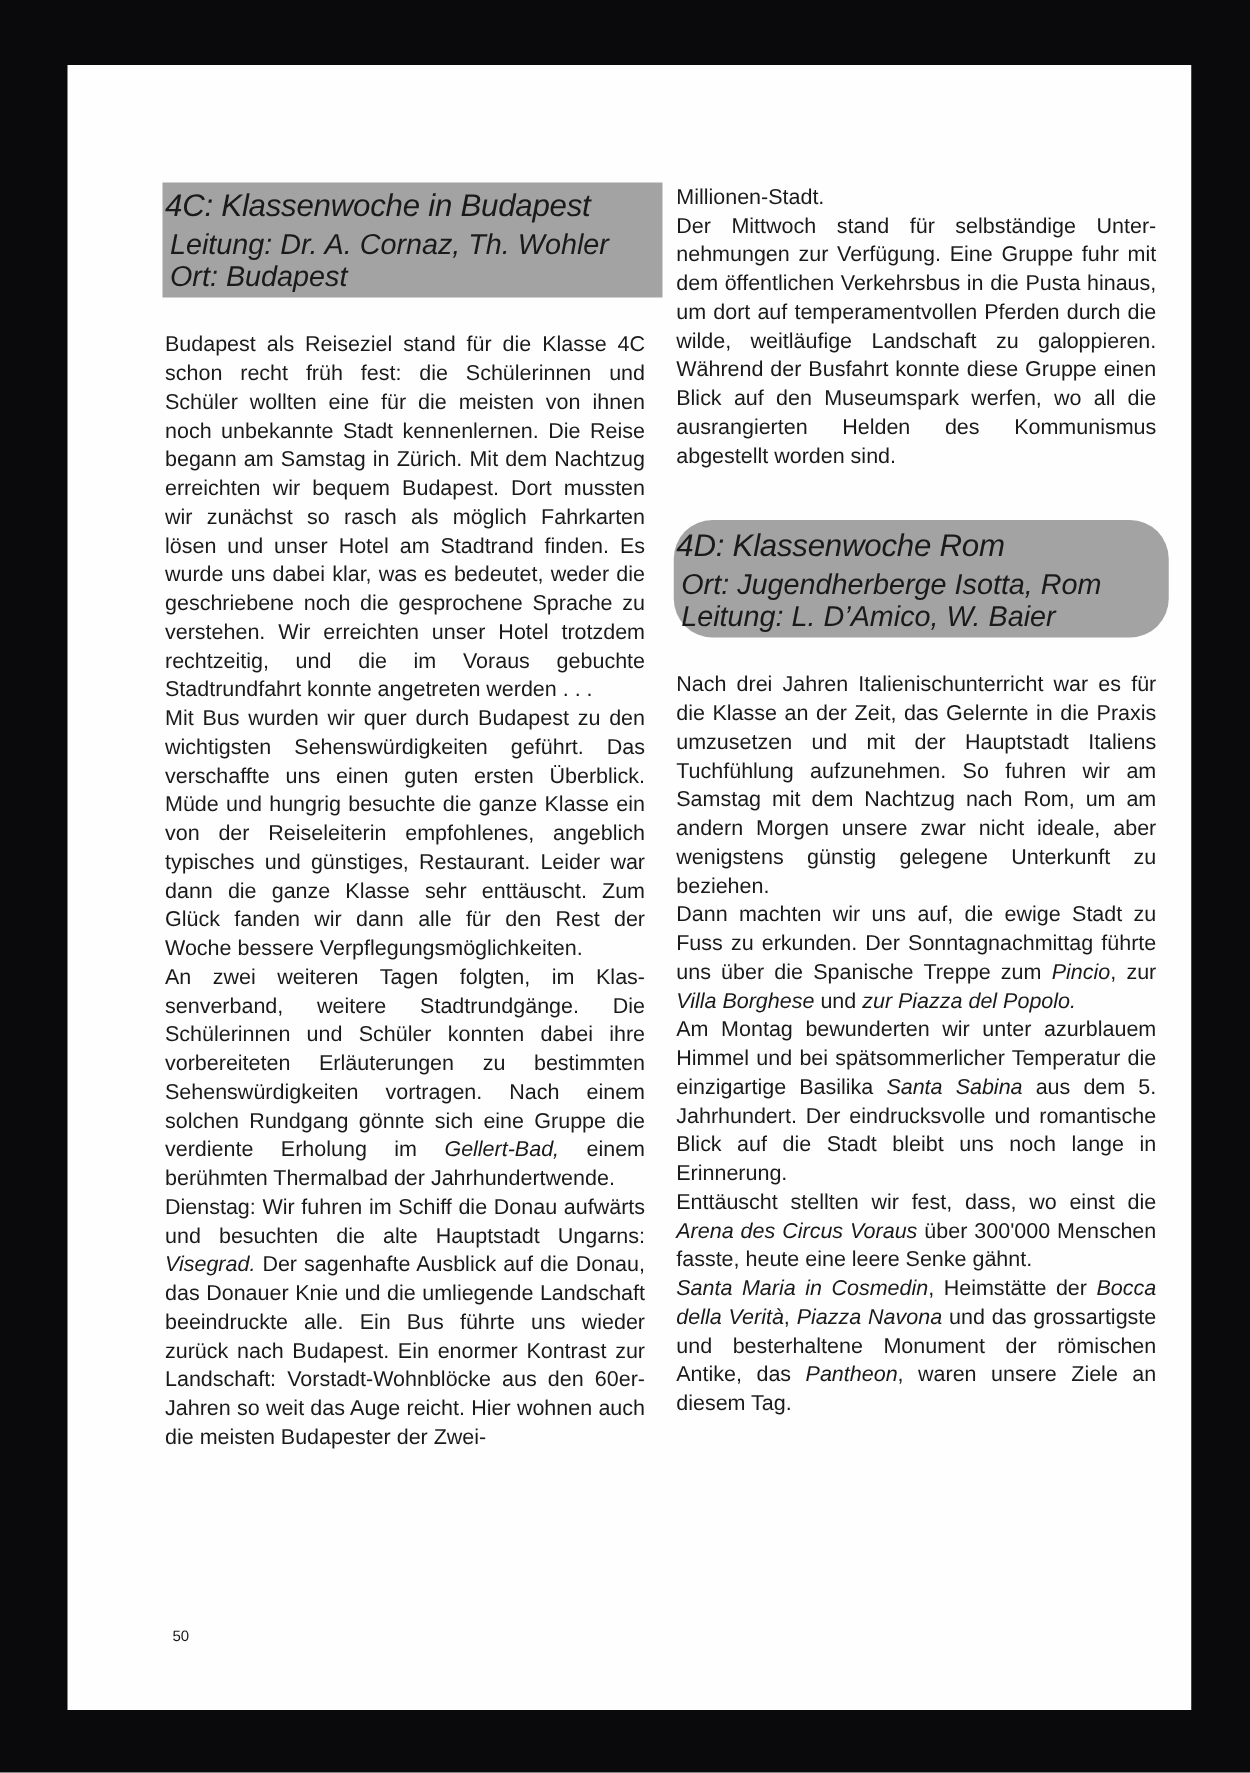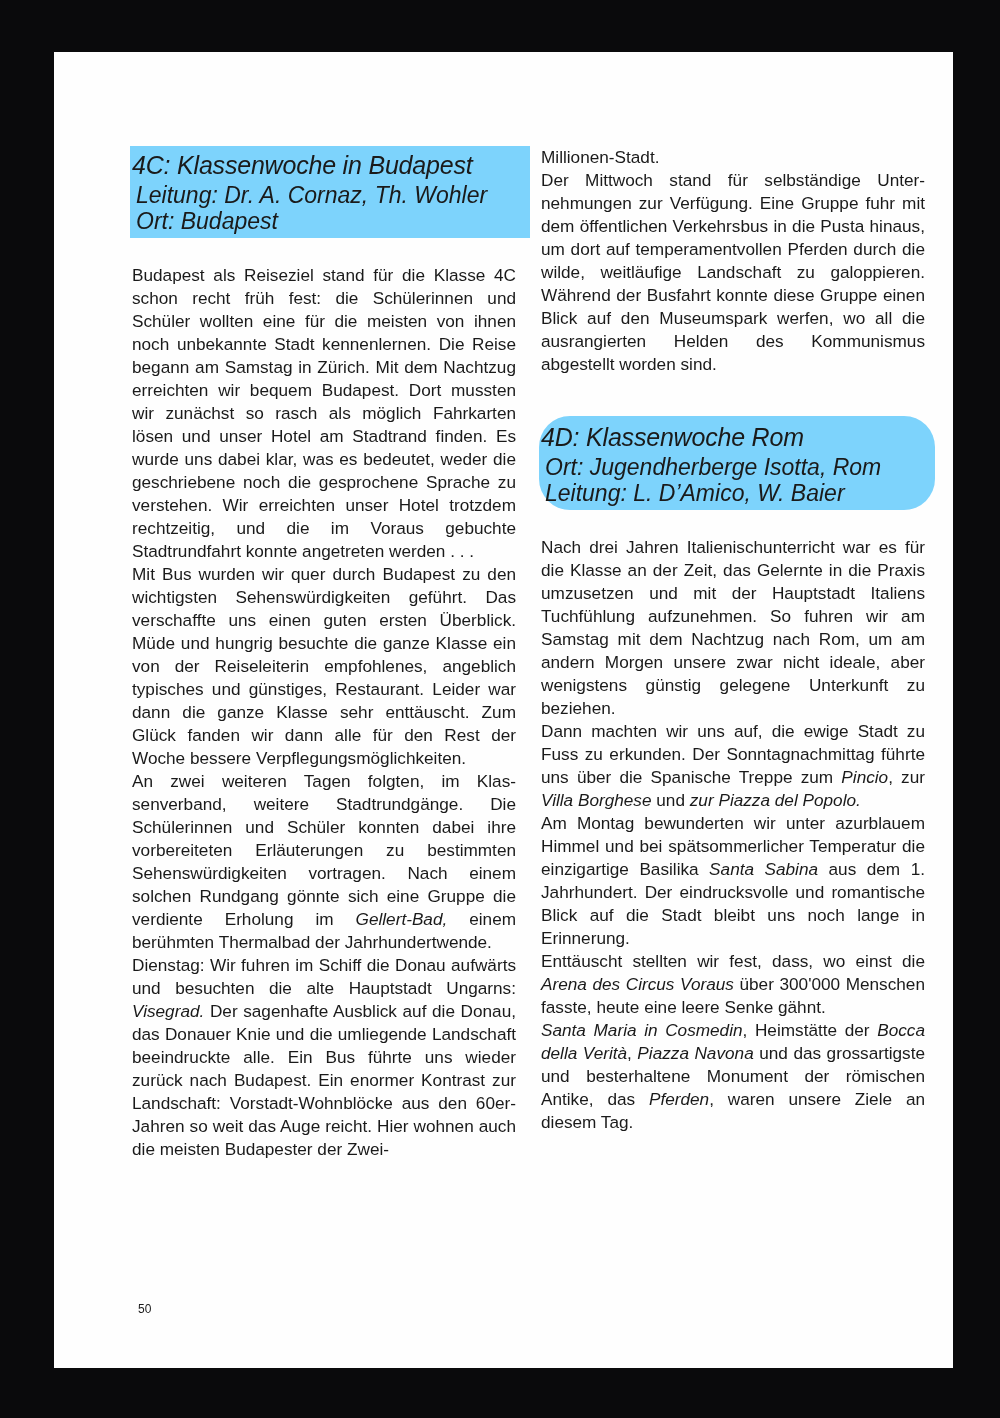--- a/index.html
+++ b/index.html
@@ -2,21 +2,21 @@
 <html><head>
 <meta charset="utf-8">
 <style>
   html, body { margin:0; padding:0; }
   body { width:1000px; height:1418px; background:#0a0a0c; position:relative; overflow:hidden;
          font-family:"Liberation Sans", sans-serif; color:#1a1a1a; }
   .page { position:absolute; left:54px; top:52px; width:899px; height:1316px; background:#fefefe; }
   .col { position:absolute; width:384px; font-size:17.2px; line-height:23px; text-align:justify; }
   .col-left { left:78px; top:94px; }
   .col-right { left:487px; top:94px; }
-  .header-box { background:#7dd3fc; margin-left:-2px; padding:0 0 2px 2px; }
+  .header-box { background:#a3a3a3; margin-left:-2px; padding:0 0 2px 2px; }
   .title { font-style:italic; font-size:25px; line-height:30px; margin:0; font-weight:normal; letter-spacing:-0.2px; }
   .meta { font-style:italic; font-size:23px; line-height:22px; margin:4px; }
   .col-left .header-box { padding-top:4px; margin-right:-14px; }
   .col-right .header-box { margin-right:-10px; padding-top:6px;border-radius:31px; }
   p { margin:0; }
   .gap-after-header { height:26px; }
   .section-gap { height:40px; }
   em { font-style:italic; }
   .page-number { position:absolute; left:84px; top:1250px; font-size:12px; }
 </style>
@@ -43,19 +43,19 @@
     <p>Der Mittwoch stand für selbständige Unter­nehmungen zur Verfügung. Eine Gruppe fuhr mit dem öffentlichen Verkehrsbus in die Pusta hinaus, um dort auf temperamentvol­len Pferden durch die wilde, weitläufige Landschaft zu galoppieren. Während der Busfahrt konnte diese Gruppe einen Blick auf den Museumspark werfen, wo all die ausrangierten Helden des Kommunismus abgestellt worden sind.</p>
     <div class="section-gap"></div>
     <div class="header-box">
       <h1 class="title">4D: Klassenwoche Rom</h1>
       <p class="meta">Ort: Jugendherberge Isotta, Rom</p>
       <p class="meta">Leitung: L. D’Amico, W. Baier</p>
     </div>
     <div class="gap-after-header"></div>
     <p>Nach drei Jahren Italienischunterricht war es für die Klasse an der Zeit, das Gelernte in die Praxis umzusetzen und mit der Haupt­stadt Italiens Tuchfühlung aufzunehmen. So fuhren wir am Samstag mit dem Nachtzug nach Rom, um am andern Morgen unsere zwar nicht ideale, aber wenigstens günstig gelegene Unterkunft zu beziehen.</p>
     <p><span>Dann machten wir uns auf, die ewige Stadt zu Fuss zu erkunden. Der Sonntagnach­mittag führte uns über die Spanische Treppe zum </span><em>Pincio</em><span>, zur </span><em>Villa Borghese</em><span> und </span><em>zur Piaz­za del Popolo.</em></p>
-    <p><span>Am Montag bewunderten wir unter azur­blauem Himmel und bei spätsommerlicher Temperatur die einzigartige Basilika </span><em>Santa Sabina</em><span> aus dem 1. Jahrhundert. Der ein­drucksvolle und romantische Blick auf die Stadt bleibt uns noch lange in Erinnerung.</span></p>
+    <p><span>Am Montag bewunderten wir unter azur­blauem Himmel und bei spätsommerlicher Temperatur die einzigartige Basilika </span><em>Santa Sabina</em><span> aus dem 5. Jahrhundert. Der ein­drucksvolle und romantische Blick auf die Stadt bleibt uns noch lange in Erinnerung.</span></p>
     <p><span>Enttäuscht stellten wir fest, dass, wo einst die </span><em>Arena des Circus Voraus</em><span> über 300'000 Menschen fasste, heute eine leere Senke gähnt.</span></p>
-    <p><em>Santa Maria in Cosmedin</em><span>, Heimstätte der </span><em>Bocca della Verità</em><span>, </span><em>Piazza Navona</em><span> und das grossartigste und besterhaltene Monument der römischen Antike, das </span><em>Pferden</em><span>, waren unsere Ziele an diesem Tag.</span></p>
+    <p><em>Santa Maria in Cosmedin</em><span>, Heimstätte der </span><em>Bocca della Verità</em><span>, </span><em>Piazza Navona</em><span> und das grossartigste und besterhaltene Monument der römischen Antike, das </span><em>Pantheon</em><span>, waren unsere Ziele an diesem Tag.</span></p>
   </div>
 
   <div class="page-number">50</div>
 </div>
 
 </body></html>

